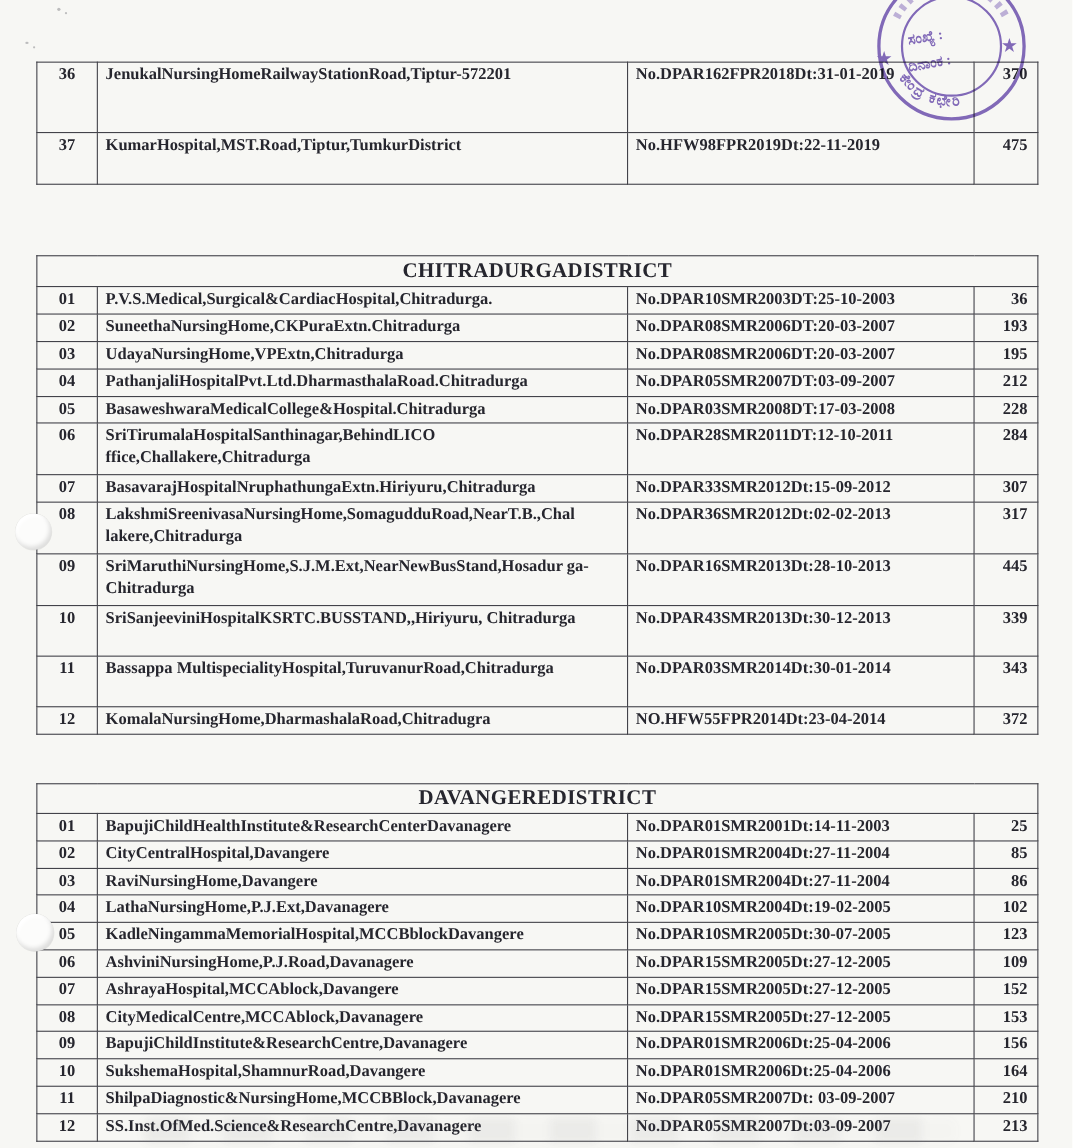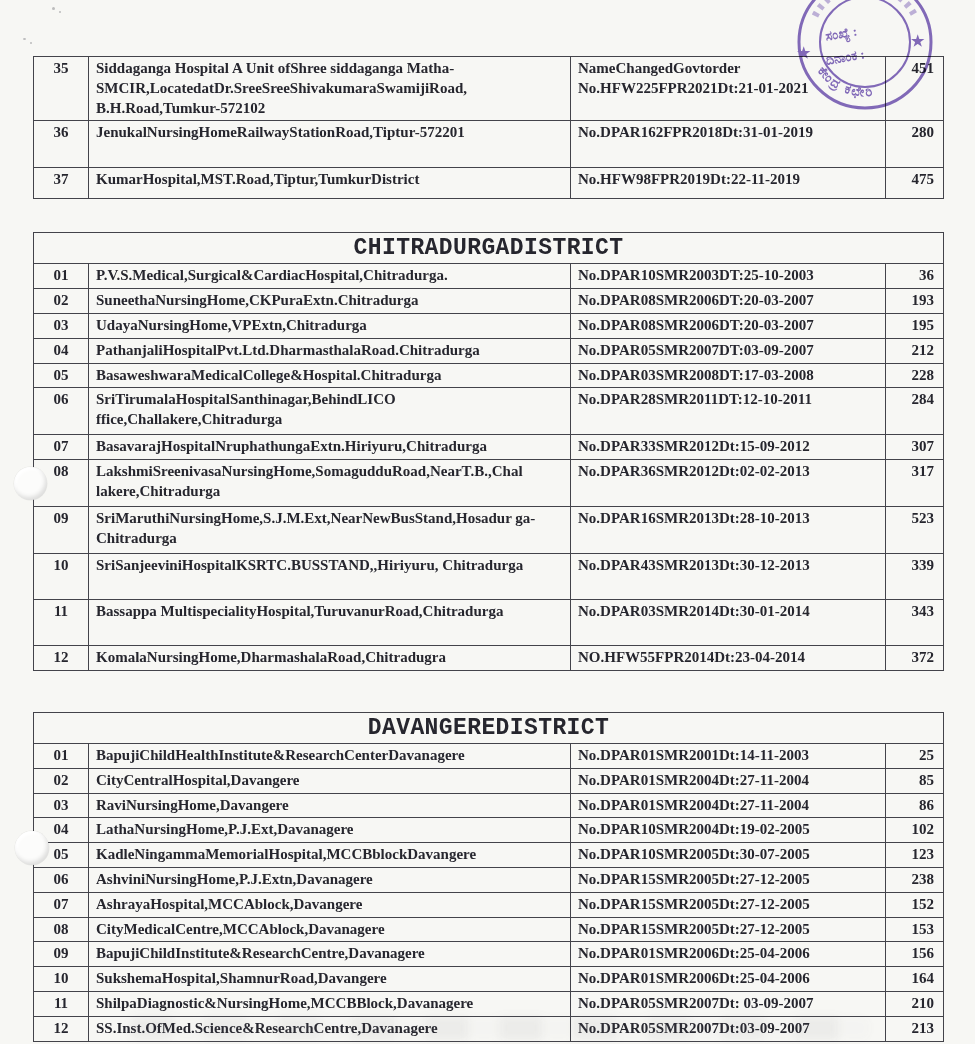--- a/index.html
+++ b/index.html
@@ -9,24 +9,23 @@
     font-family:"Liberation Serif", serif; font-weight:700; color:#26262e;
   }
   table{
     position:absolute; left:33px; width:910px;
     border-collapse:collapse; table-layout:fixed;
     background:transparent;
   }
   #t0{top:56px;} #t1{top:232px;} #t2{top:712px;}
   col.w-sn{width:55px;} col.w-name{width:482px;} col.w-order{width:315px;} col.w-page{width:58px;}
   th.district{
-    border:1.5px solid #43434a; text-align:center; font-size:23px;
+    border:1.5px solid #43434a; text-align:center; font-size:19px;
     height:28px; letter-spacing:.4px; padding:2px 0; box-sizing:border-box;
     font-weight:700;
-    font-family:Liberation Mono, monospace;
   }
   #t2 th.district{height:27px;}
   td{
     border:1.5px solid #43434a; vertical-align:top; box-sizing:border-box;
     padding:2px 7px; font-size:15px; line-height:1.32; overflow-wrap:anywhere;
   }
   .c-sn{text-align:center; padding-left:2px; padding-right:2px;}
   .c-page{text-align:right; padding-right:9px;}
   
   #t0 tbody tr:nth-child(1) td{height:64px;}
@@ -82,30 +81,24 @@
 
   <table id="t0">
     <colgroup>
         <col class="w-sn">
         <col class="w-name">
         <col class="w-order">
         <col class="w-page">
       </colgroup>
     <tbody>
         <tr>
-          <td class="c-sn">35</td>
-          <td class="c-name">Siddaganga Hospital A Unit ofShree siddaganga Matha-SMCIR,LocatedatDr.SreeSreeShivakumaraSwamijiRoad, B.H.Road,Tumkur-572102</td>
-          <td class="c-order">NameChangedGovtorder No.HFW225FPR2021Dt:21-01-2021</td>
-          <td class="c-page">451</td>
-        </tr>
-        <tr>
           <td class="c-sn">36</td>
           <td class="c-name">JenukalNursingHomeRailwayStationRoad,Tiptur-572201</td>
           <td class="c-order">No.DPAR162FPR2018Dt:31-01-2019</td>
-          <td class="c-page">280</td>
+          <td class="c-page">370</td>
         </tr>
         <tr>
           <td class="c-sn">37</td>
           <td class="c-name">KumarHospital,MST.Road,Tiptur,TumkurDistrict</td>
           <td class="c-order">No.HFW98FPR2019Dt:22-11-2019</td>
           <td class="c-page">475</td>
         </tr>
       </tbody>
   </table>
 
@@ -167,21 +160,21 @@
         <tr>
           <td class="c-sn">08</td>
           <td class="c-name">LakshmiSreenivasaNursingHome,SomagudduRoad,NearT.B.,Chal lakere,Chitradurga</td>
           <td class="c-order">No.DPAR36SMR2012Dt:02-02-2013</td>
           <td class="c-page">317</td>
         </tr>
         <tr>
           <td class="c-sn">09</td>
           <td class="c-name">SriMaruthiNursingHome,S.J.M.Ext,NearNewBusStand,Hosadur ga-Chitradurga</td>
           <td class="c-order">No.DPAR16SMR2013Dt:28-10-2013</td>
-          <td class="c-page">523</td>
+          <td class="c-page">445</td>
         </tr>
         <tr>
           <td class="c-sn">10</td>
           <td class="c-name">SriSanjeeviniHospitalKSRTC.BUSSTAND,,Hiriyuru, Chitradurga</td>
           <td class="c-order">No.DPAR43SMR2013Dt:30-12-2013</td>
           <td class="c-page">339</td>
         </tr>
         <tr>
           <td class="c-sn">11</td>
           <td class="c-name">Bassappa MultispecialityHospital,TuruvanurRoad,Chitradurga</td>
@@ -235,23 +228,23 @@
           <td class="c-page">102</td>
         </tr>
         <tr>
           <td class="c-sn">05</td>
           <td class="c-name">KadleNingammaMemorialHospital,MCCBblockDavangere</td>
           <td class="c-order">No.DPAR10SMR2005Dt:30-07-2005</td>
           <td class="c-page">123</td>
         </tr>
         <tr>
           <td class="c-sn">06</td>
-          <td class="c-name">AshviniNursingHome,P.J.Extn,Davanagere</td>
+          <td class="c-name">AshviniNursingHome,P.J.Road,Davanagere</td>
           <td class="c-order">No.DPAR15SMR2005Dt:27-12-2005</td>
-          <td class="c-page">238</td>
+          <td class="c-page">109</td>
         </tr>
         <tr>
           <td class="c-sn">07</td>
           <td class="c-name">AshrayaHospital,MCCAblock,Davangere</td>
           <td class="c-order">No.DPAR15SMR2005Dt:27-12-2005</td>
           <td class="c-page">152</td>
         </tr>
         <tr>
           <td class="c-sn">08</td>
           <td class="c-name">CityMedicalCentre,MCCAblock,Davanagere</td>

